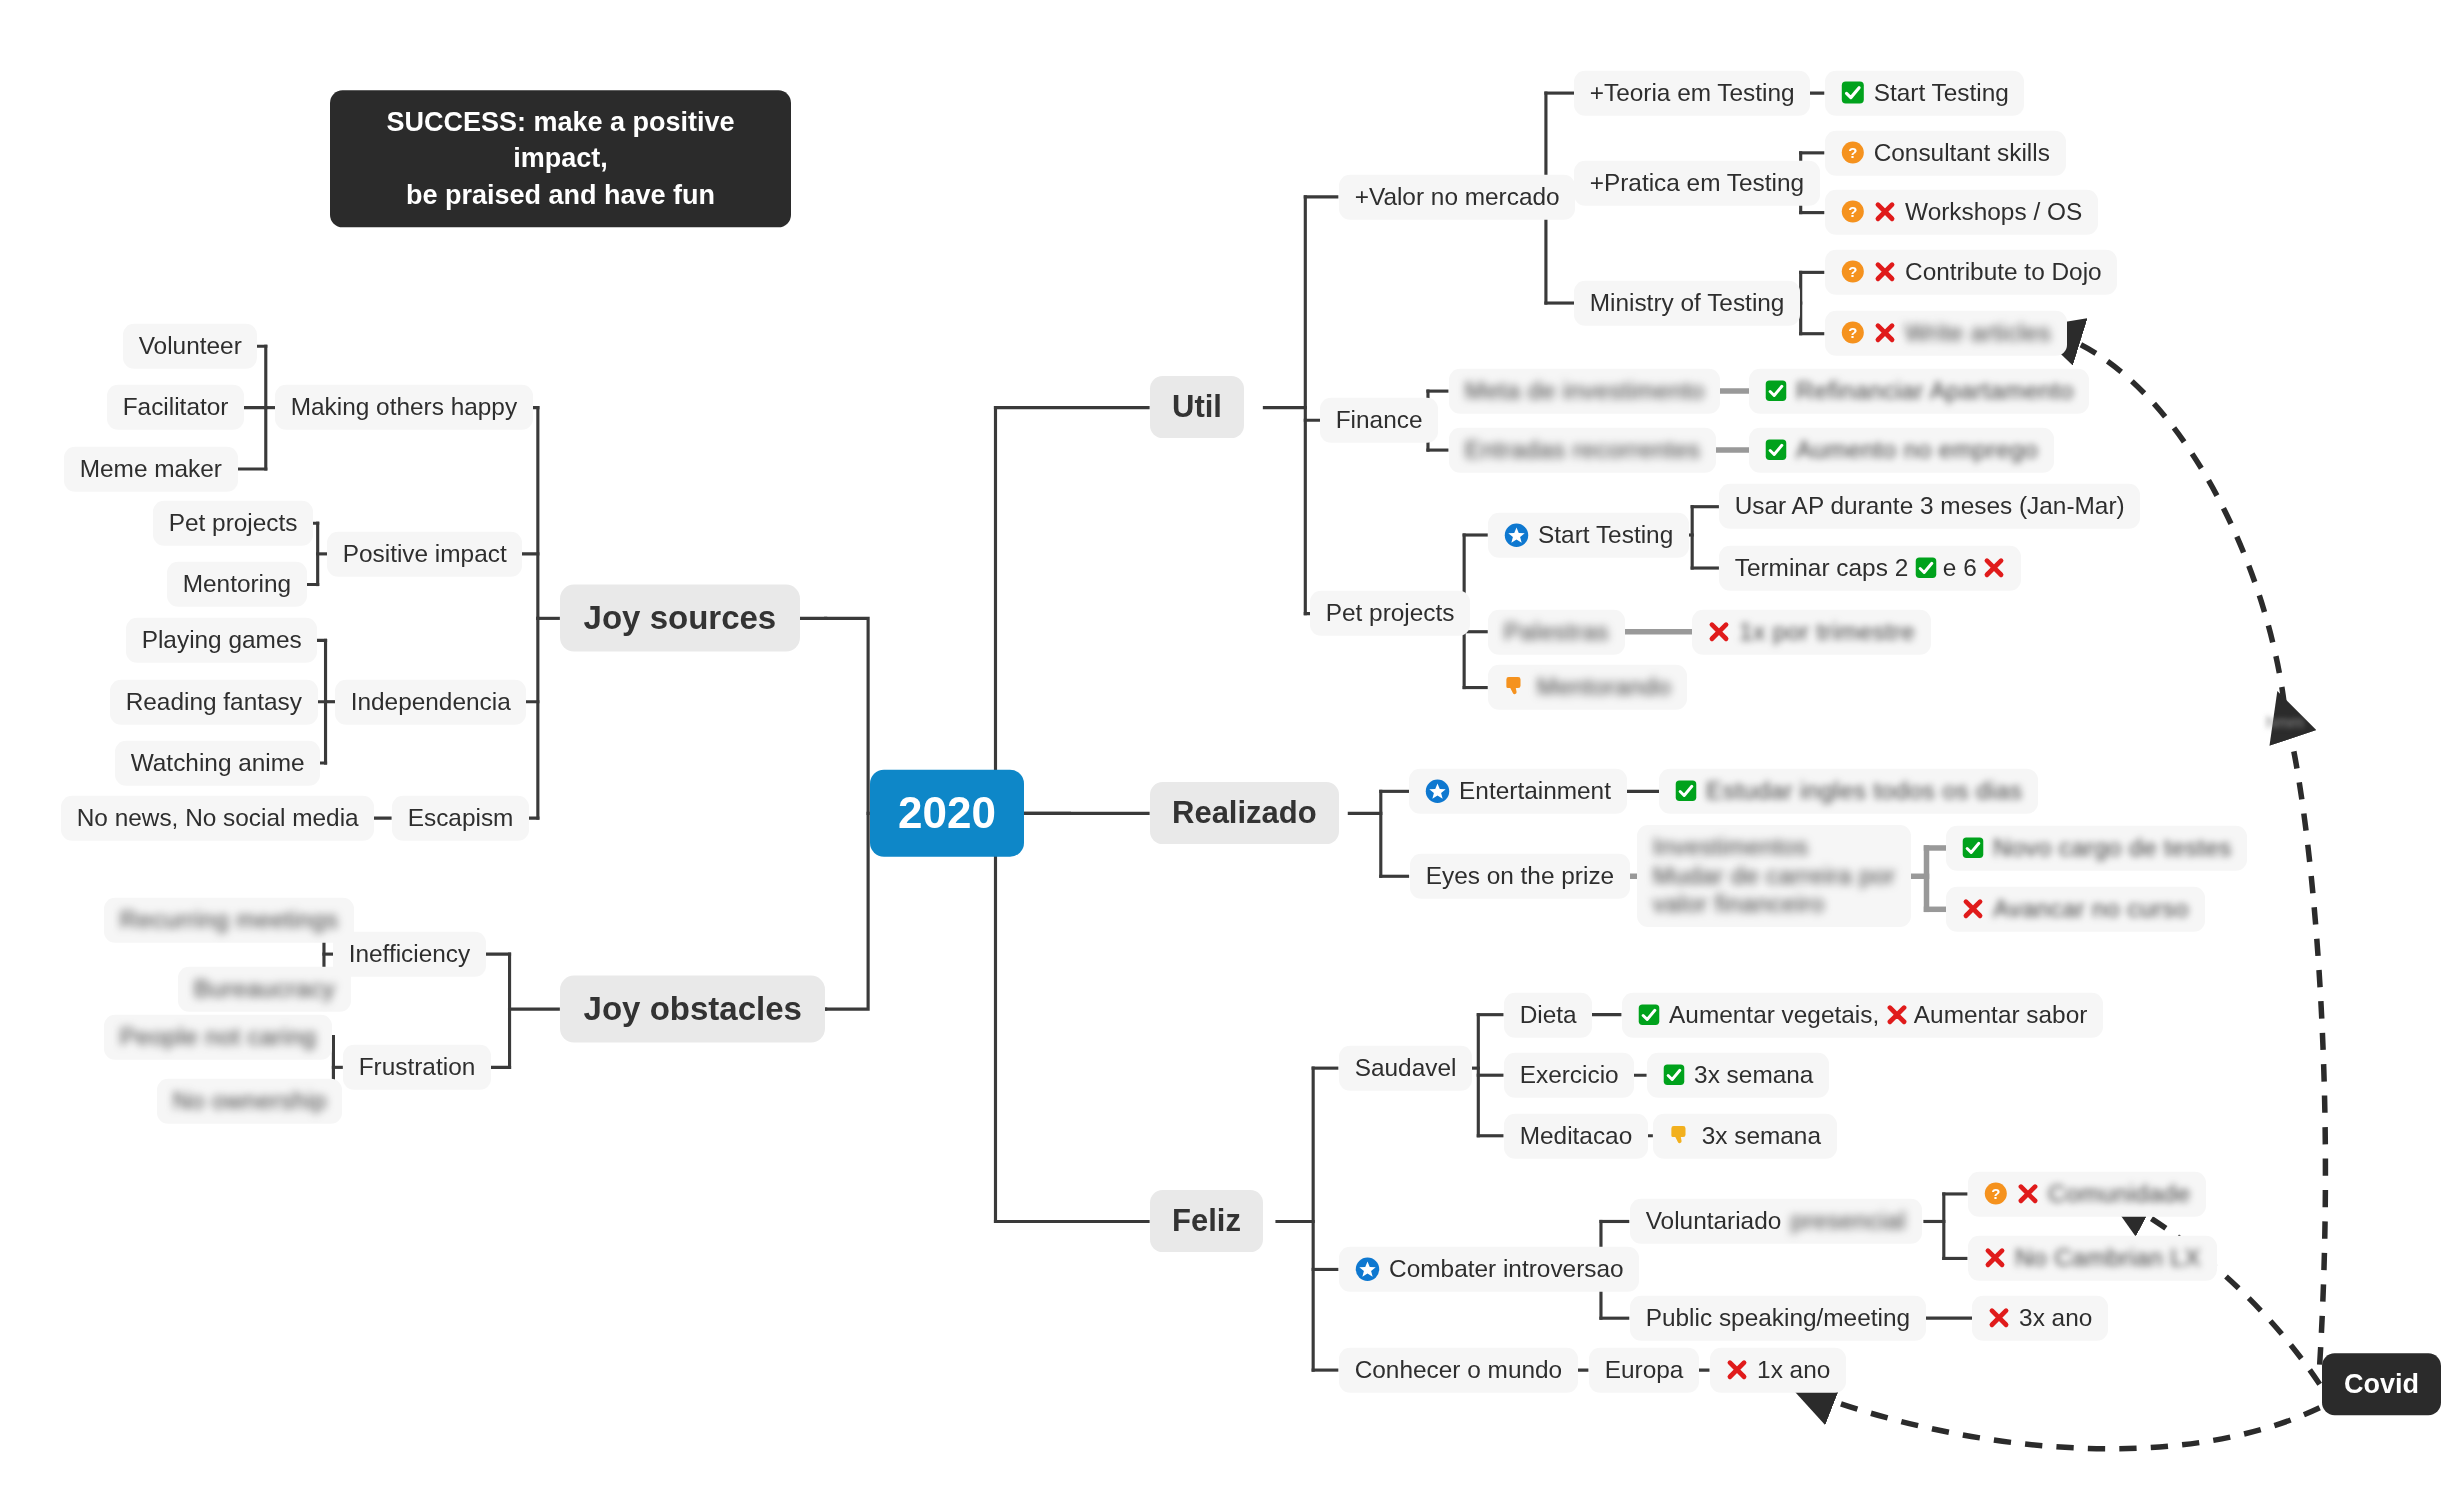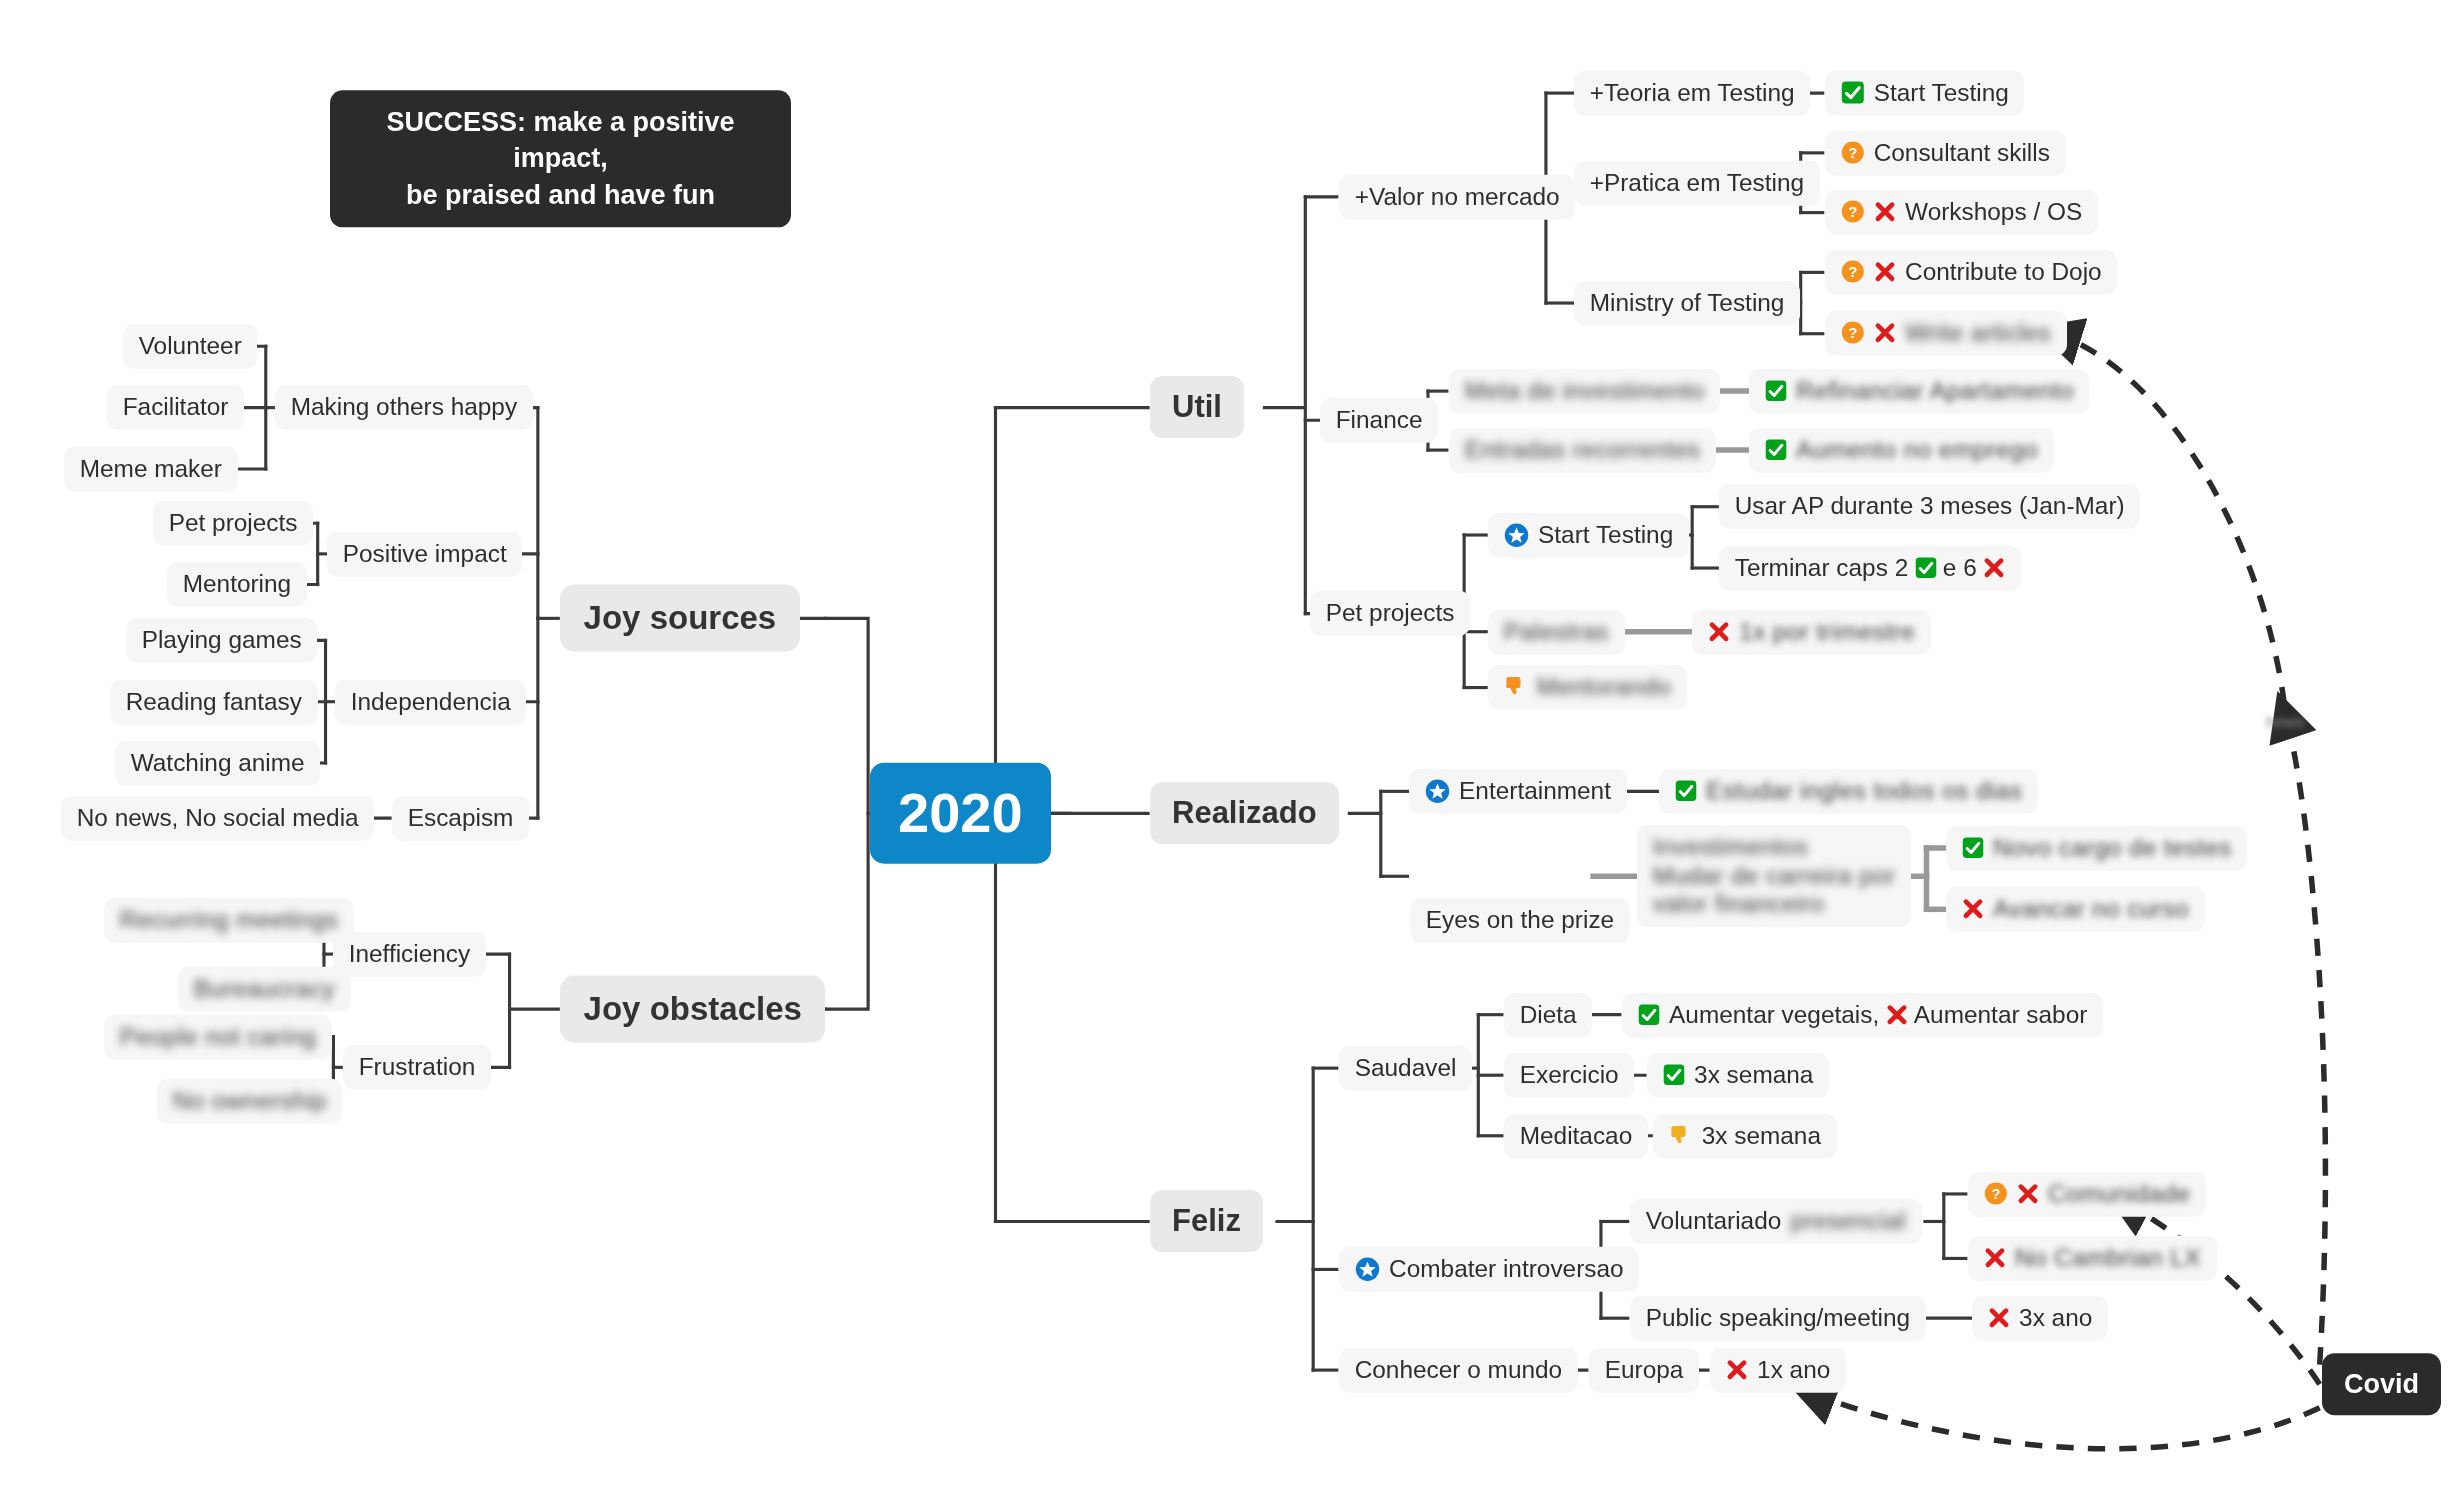--- a/index.html
+++ b/index.html
@@ -39,21 +39,21 @@
     font-weight: 700;
     font-size: 31px;
     border-radius: 12.6px;
     padding: 12.6px 22px;
     color: #333333;
   }
   .node.rootbox {
     background: #0e87c8;
     color: #ffffff;
     font-weight: 700;
-    font-size: 56px;
+    font-size: 44px;
     border-radius: 14px;
     padding: 17.3px 28px;
   }
   .node.darkbox {
     background: #2b2b2b;
     color: #ffffff;
     font-weight: 700;
     font-size: 27px;
     border-radius: 12.6px;
     padding: 14px 38px;
@@ -526,21 +526,21 @@
   <div class="node leafbox" style="left:1659px; top:791px;">
     <span class="ico ico-gap">
       <svg width="22" height="22" viewBox="0 0 30 30">
           <rect x="1" y="1" width="28" height="28" rx="5" fill="#00a21c"></rect>
           <path d="M7 16 L12.5 21.5 L23 9" stroke="#ffffff" stroke-width="4" fill="none" stroke-linecap="round" stroke-linejoin="round"></path>
         </svg>
     </span>
     <span class="blur sm">Estudar ingles todos os dias</span>
   </div>
 
-  <div class="node leafbox" style="left:1410px; top:876px;margin-top:44px;">
+  <div class="node leafbox" style="left:1410px; top:876px;">
     <span>Eyes on the prize</span>
   </div>
   <div class="node leafbox" style="left:1637px; top:876px; max-width:275px;">
     <span class="multiline">
       <span class="ln blur">Investimentos</span>
       <span class="ln blur">Mudar de carreira por</span>
       <span class="ln blur">valor financeiro</span>
     </span>
   </div>
   <div class="node leafbox" style="left:1946px; top:848px;">

